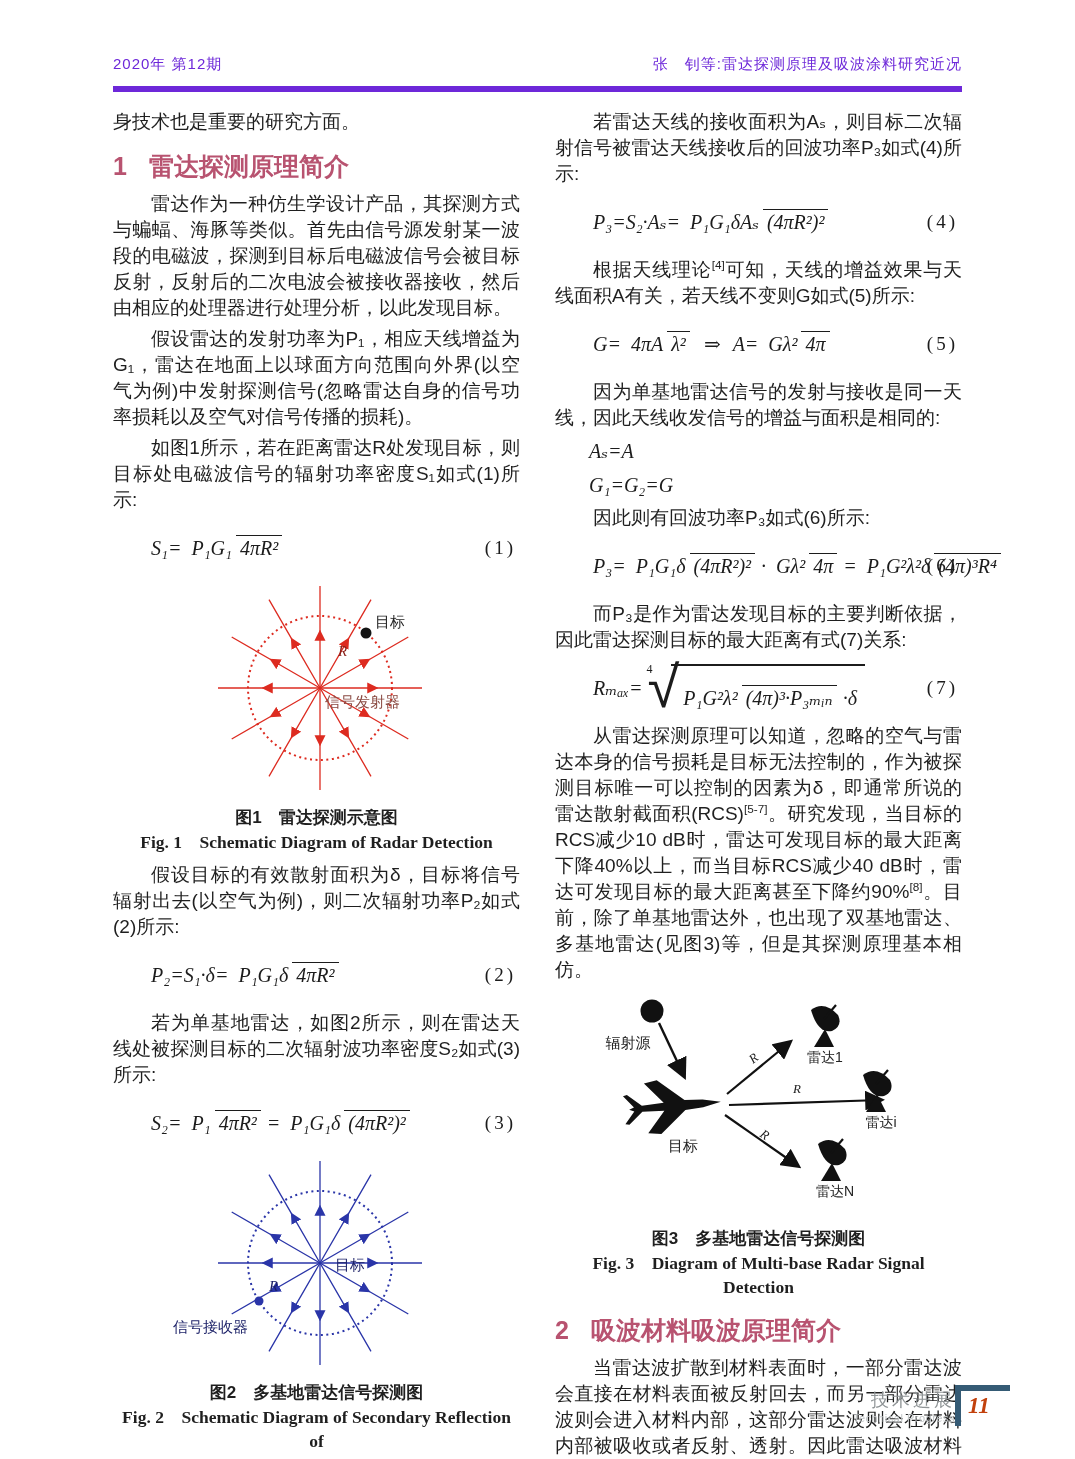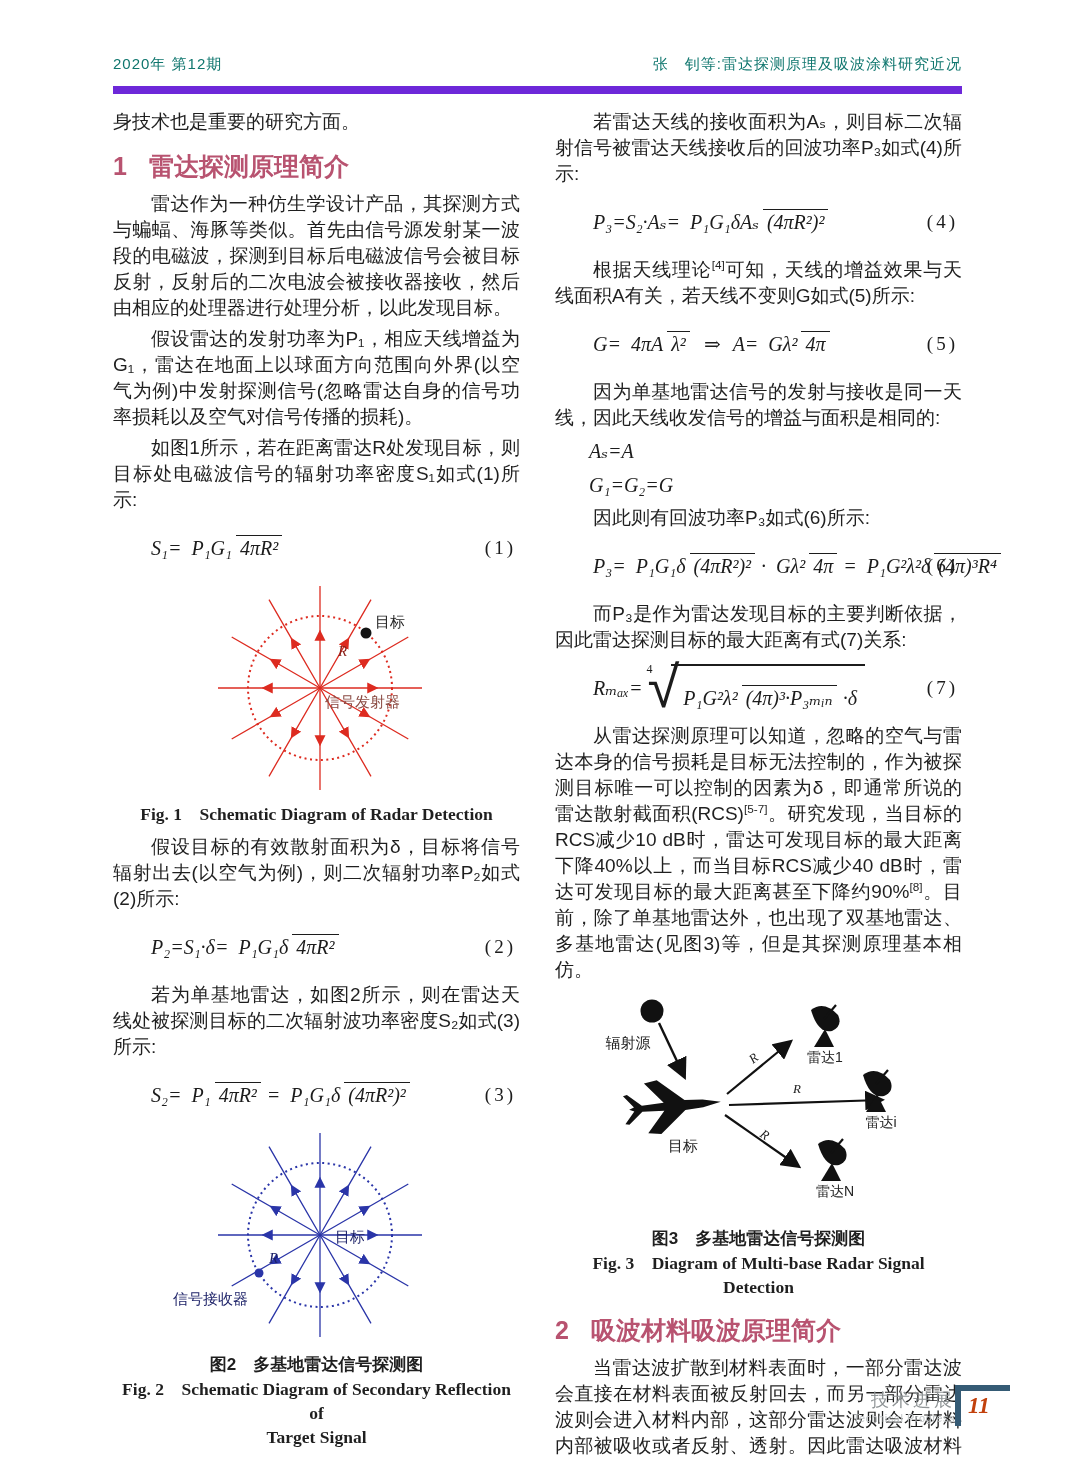--- a/index.html
+++ b/index.html
@@ -1,20 +1,20 @@
 <!DOCTYPE html>
 <html><head>
 <meta charset="utf-8">
 <style>
   html,body{margin:0;padding:0;background:#e8e8e8;}
   .page{position:relative;width:1075px;height:1459px;background:#ffffff;overflow:hidden;
         font-family:"Liberation Sans","DejaVu Sans",sans-serif;color:#1f1f1f;}
   
   .header{position:absolute;left:113px;top:55px;width:849px;display:flex;justify-content:space-between;
-          font-size:15px;color:#0f766e;letter-spacing:1px;padding-bottom:12px;border-bottom:8px solid #6d28d9;}
+          font-size:15px;color:#6d28d9;letter-spacing:1px;padding-bottom:12px;border-bottom:6px solid #6d28d9;}
   
   .col{position:absolute;top:104px;width:407px;font-size:19px;line-height:26px;}
   .col-left{left:113px;}
   .col-right{left:555px;}
   p{margin:5px 0;text-align:justify;text-indent:2em;}
   p.noindent{text-indent:0;}
   sup{font-size:0.62em;vertical-align:super;line-height:0;}
   
   .sec{display:flex;gap:22px;align-items:baseline;font-weight:bold;font-size:25px;line-height:30px;
        margin:16px 0 10px;color:#b85370;}
@@ -103,20 +103,21 @@
           <path d="M207 105 L179.5 57.4 L156 16.7" marker-mid="url(#mr)"></path>
           <path d="M207 105 L207 50 L207 3" marker-mid="url(#mr)"></path>
           <path d="M207 105 L234.5 57.4 L258 16.7" marker-mid="url(#mr)"></path>
           <path d="M207 105 L254.6 77.5 L295.3 54" marker-mid="url(#mr)"></path>
         </g>
         <circle cx="253" cy="50" r="5.5" fill="#141414"></circle>
         <text x="262" y="44" font-size="15" fill="#222">目标</text>
         <text x="225" y="73" font-size="15" class="ital" fill="#8a2018">R</text>
         <text x="212" y="124" font-size="15" fill="#8a4a42">信号发射器</text>
       </svg>
+      <div class="capcn">图1　雷达探测示意图</div>
       <div class="capen">Fig. 1　Schematic Diagram of Radar Detection</div>
     </figure>
 
     <p>假设目标的有效散射面积为δ，目标将信号辐射出去(以空气为例)，则二次辐射功率P₂如式(2)所示:</p>
 
     <div class="eq">
       <span class="m">P₂=S₁·δ=</span>
       <span class="frac">
         <span class="num">P₁G₁δ</span>
         <span class="den">4πR²</span>

